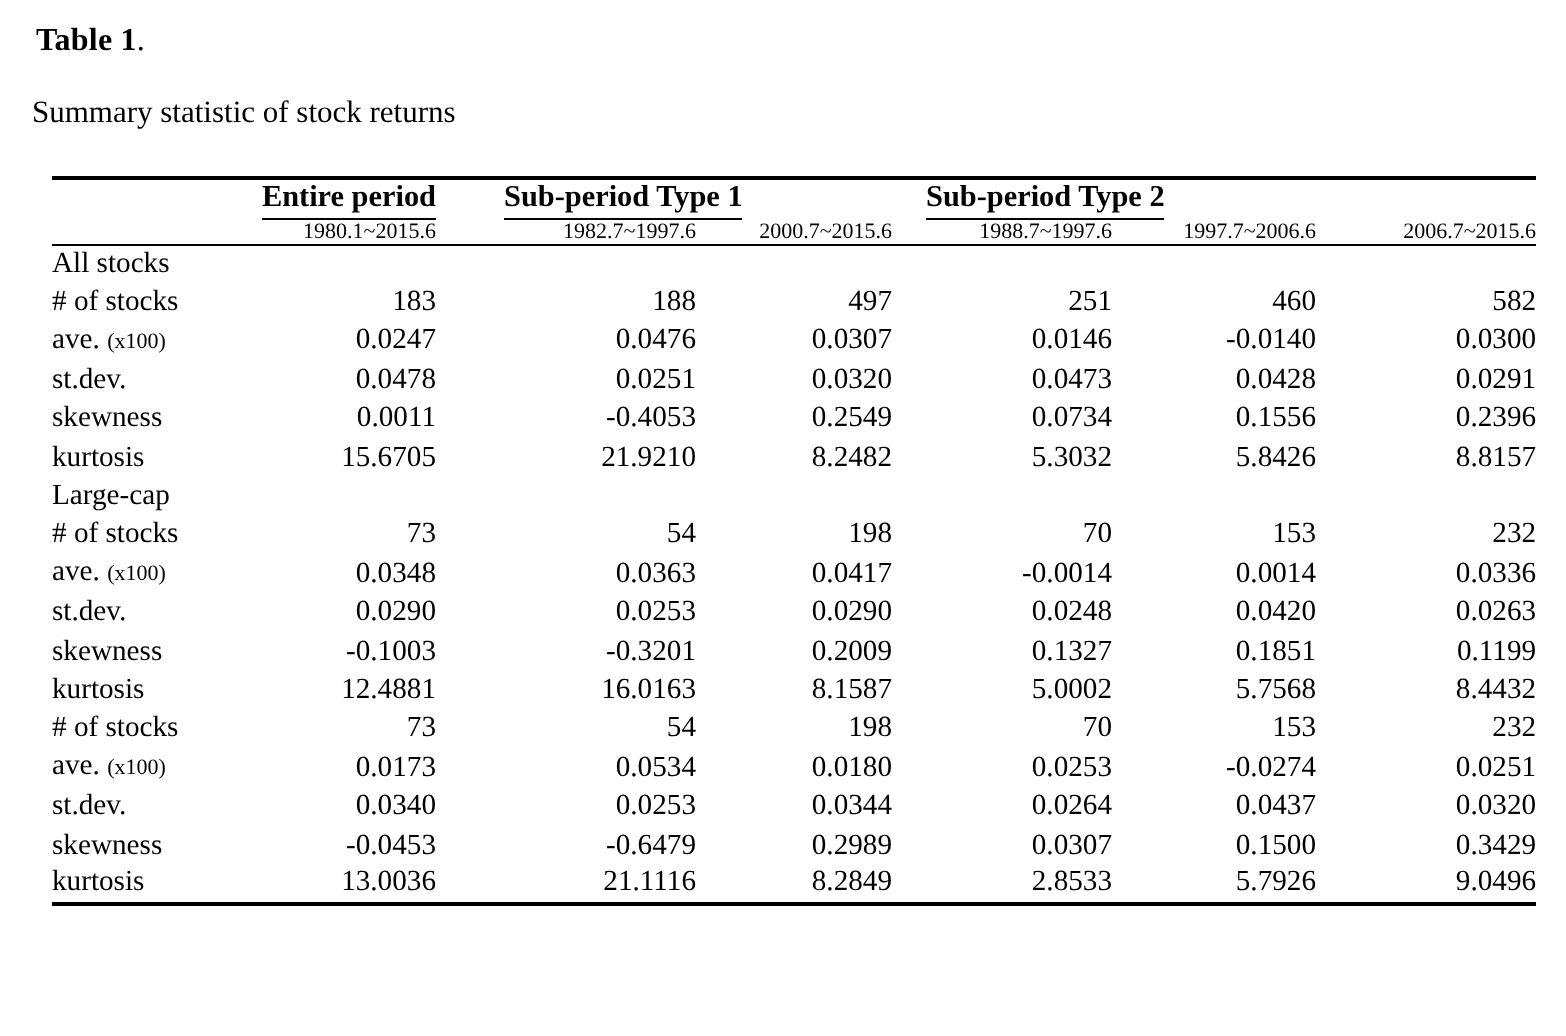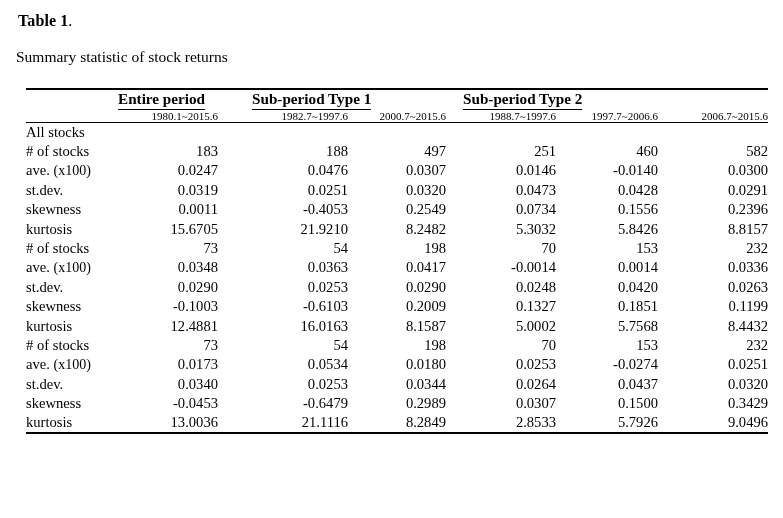--- a/index.html
+++ b/index.html
@@ -14,33 +14,33 @@
 
   table.stats {
     position:absolute; left:26px; top:88px; width:742px;
     border-collapse:collapse; table-layout:fixed;
     border-top:2px solid #000; border-bottom:2px solid #000;
   }
   table.stats td { padding:0; vertical-align:middle; overflow:hidden; white-space:nowrap; }
 
   .group-row td { font-size:15.2px; font-weight:bold; padding-top:3px; padding-bottom:2px; vertical-align:bottom; }
   .grp-txt { display:inline-block; border-bottom:1.6px solid #000; padding-bottom:1px; }
-  .grp.center { text-align:left; }
+  .grp.center { text-align:right; }
   .grp.t1 { padding-left:34px; }
   .grp.t2 { padding-left:17px; }
 
   .dates-row td { font-size:11px; padding-bottom:2px; border-bottom:1.6px solid #000; vertical-align:bottom; }
 
   tbody tr { height:19.4px; }
   tbody td { font-size:14.6px; line-height:17px; }
 
   .num { text-align:right; padding-right:3px; }
   td.section { font-weight:normal; padding-left:2px; }
   td.lbl { padding-left:6px; }
-  .small { font-size:14px; }
+  .small { font-size:11px; }
 </style>
 </head>
 <body>
 
 <div class="page">
 
   <div class="doc-title"><span class="bold">Table 1</span><span>.</span></div>
 
   <div class="doc-subtitle">Summary statistic of stock returns</div>
 
@@ -88,21 +88,21 @@
           <td class="lbl"><span>ave.</span> <span class="small">(x100)</span></td>
           <td class="num">0.0247</td>
           <td class="num">0.0476</td>
           <td class="num">0.0307</td>
           <td class="num">0.0146</td>
           <td class="num">-0.0140</td>
           <td class="num">0.0300</td>
         </tr>
         <tr>
           <td class="lbl"><span>st.dev.</span></td>
-          <td class="num">0.0319</td>
+          <td class="num">0.0478</td>
           <td class="num">0.0251</td>
           <td class="num">0.0320</td>
           <td class="num">0.0473</td>
           <td class="num">0.0428</td>
           <td class="num">0.0291</td>
         </tr>
         <tr>
           <td class="lbl"><span>skewness</span></td>
           <td class="num">0.0011</td>
           <td class="num">-0.4053</td>
@@ -114,20 +114,23 @@
         <tr>
           <td class="lbl"><span>kurtosis</span></td>
           <td class="num">15.6705</td>
           <td class="num">21.9210</td>
           <td class="num">8.2482</td>
           <td class="num">5.3032</td>
           <td class="num">5.8426</td>
           <td class="num">8.8157</td>
         </tr>
         <tr>
+          <td colspan="7" class="section">Large-cap</td>
+        </tr>
+        <tr>
           <td class="lbl"><span># of stocks</span></td>
           <td class="num">73</td>
           <td class="num">54</td>
           <td class="num">198</td>
           <td class="num">70</td>
           <td class="num">153</td>
           <td class="num">232</td>
         </tr>
         <tr>
           <td class="lbl"><span>ave.</span> <span class="small">(x100)</span></td>
@@ -143,21 +146,21 @@
           <td class="num">0.0290</td>
           <td class="num">0.0253</td>
           <td class="num">0.0290</td>
           <td class="num">0.0248</td>
           <td class="num">0.0420</td>
           <td class="num">0.0263</td>
         </tr>
         <tr>
           <td class="lbl"><span>skewness</span></td>
           <td class="num">-0.1003</td>
-          <td class="num">-0.6103</td>
+          <td class="num">-0.3201</td>
           <td class="num">0.2009</td>
           <td class="num">0.1327</td>
           <td class="num">0.1851</td>
           <td class="num">0.1199</td>
         </tr>
         <tr>
           <td class="lbl"><span>kurtosis</span></td>
           <td class="num">12.4881</td>
           <td class="num">16.0163</td>
           <td class="num">8.1587</td>

